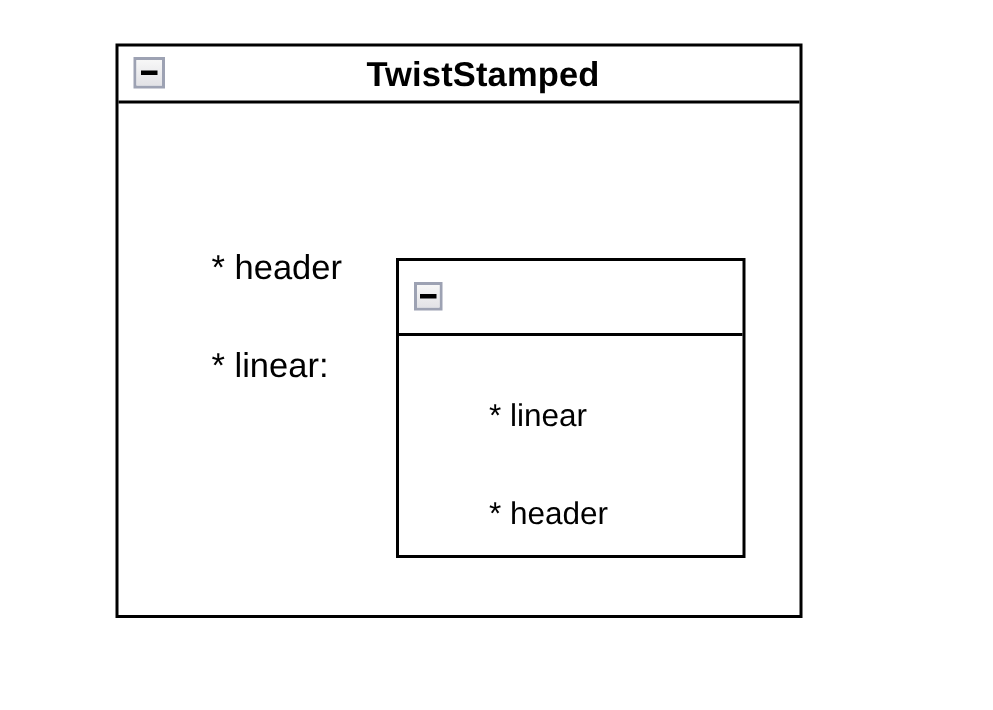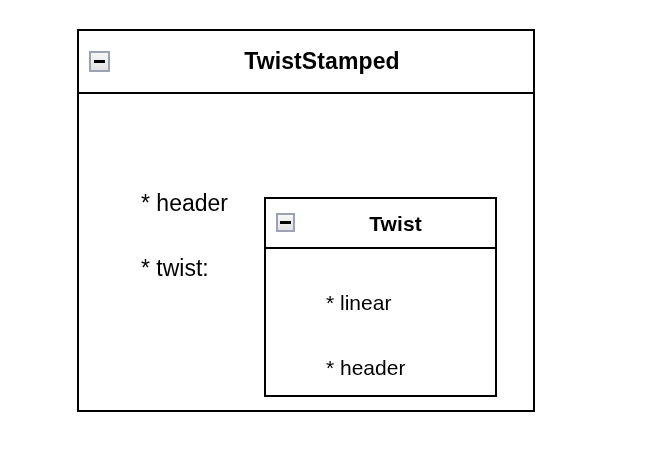--- a/index.html
+++ b/index.html
@@ -81,21 +81,21 @@
   }
 
   
   #box-twiststamped {
     left: 77px;
     top: 29px;
     width: 458px;
     height: 383px;
   }
   #box-twiststamped > .msg-header {
-    height: 63px;
+    height: 38px;
   }
   #box-twiststamped .msg-title {
     font-size: 23px;
     padding-right: 14px;
     padding-left: 46px;
   }
   #box-twiststamped > .msg-header > .collapse-icon {
     left: 10px;
     top: 50%;
     margin-top: -11px;
@@ -165,33 +165,32 @@
       </span>
     </span>
 
     <span class="msg-title">TwistStamped</span>
   </div>
 
   <div class="msg-body">
 
     <span class="field" id="field-header">* header</span>
 
-    <span class="field" id="field-twist">* twist:</span>
+    <span class="field" id="field-twist">* linear:</span>
 
     <div class="msg-box" id="box-twist">
 
       <div class="msg-header">
 
         <span class="collapse-icon">
           <span class="inner">
             <span class="bar"></span>
           </span>
         </span>
 
-        <span class="msg-title">Twist</span>
       </div>
 
       <div class="msg-body">
 
         <span class="field" id="field-linear">* linear</span>
 
         <span class="field" id="field-angular">* header</span>
       </div>
     </div>
 

